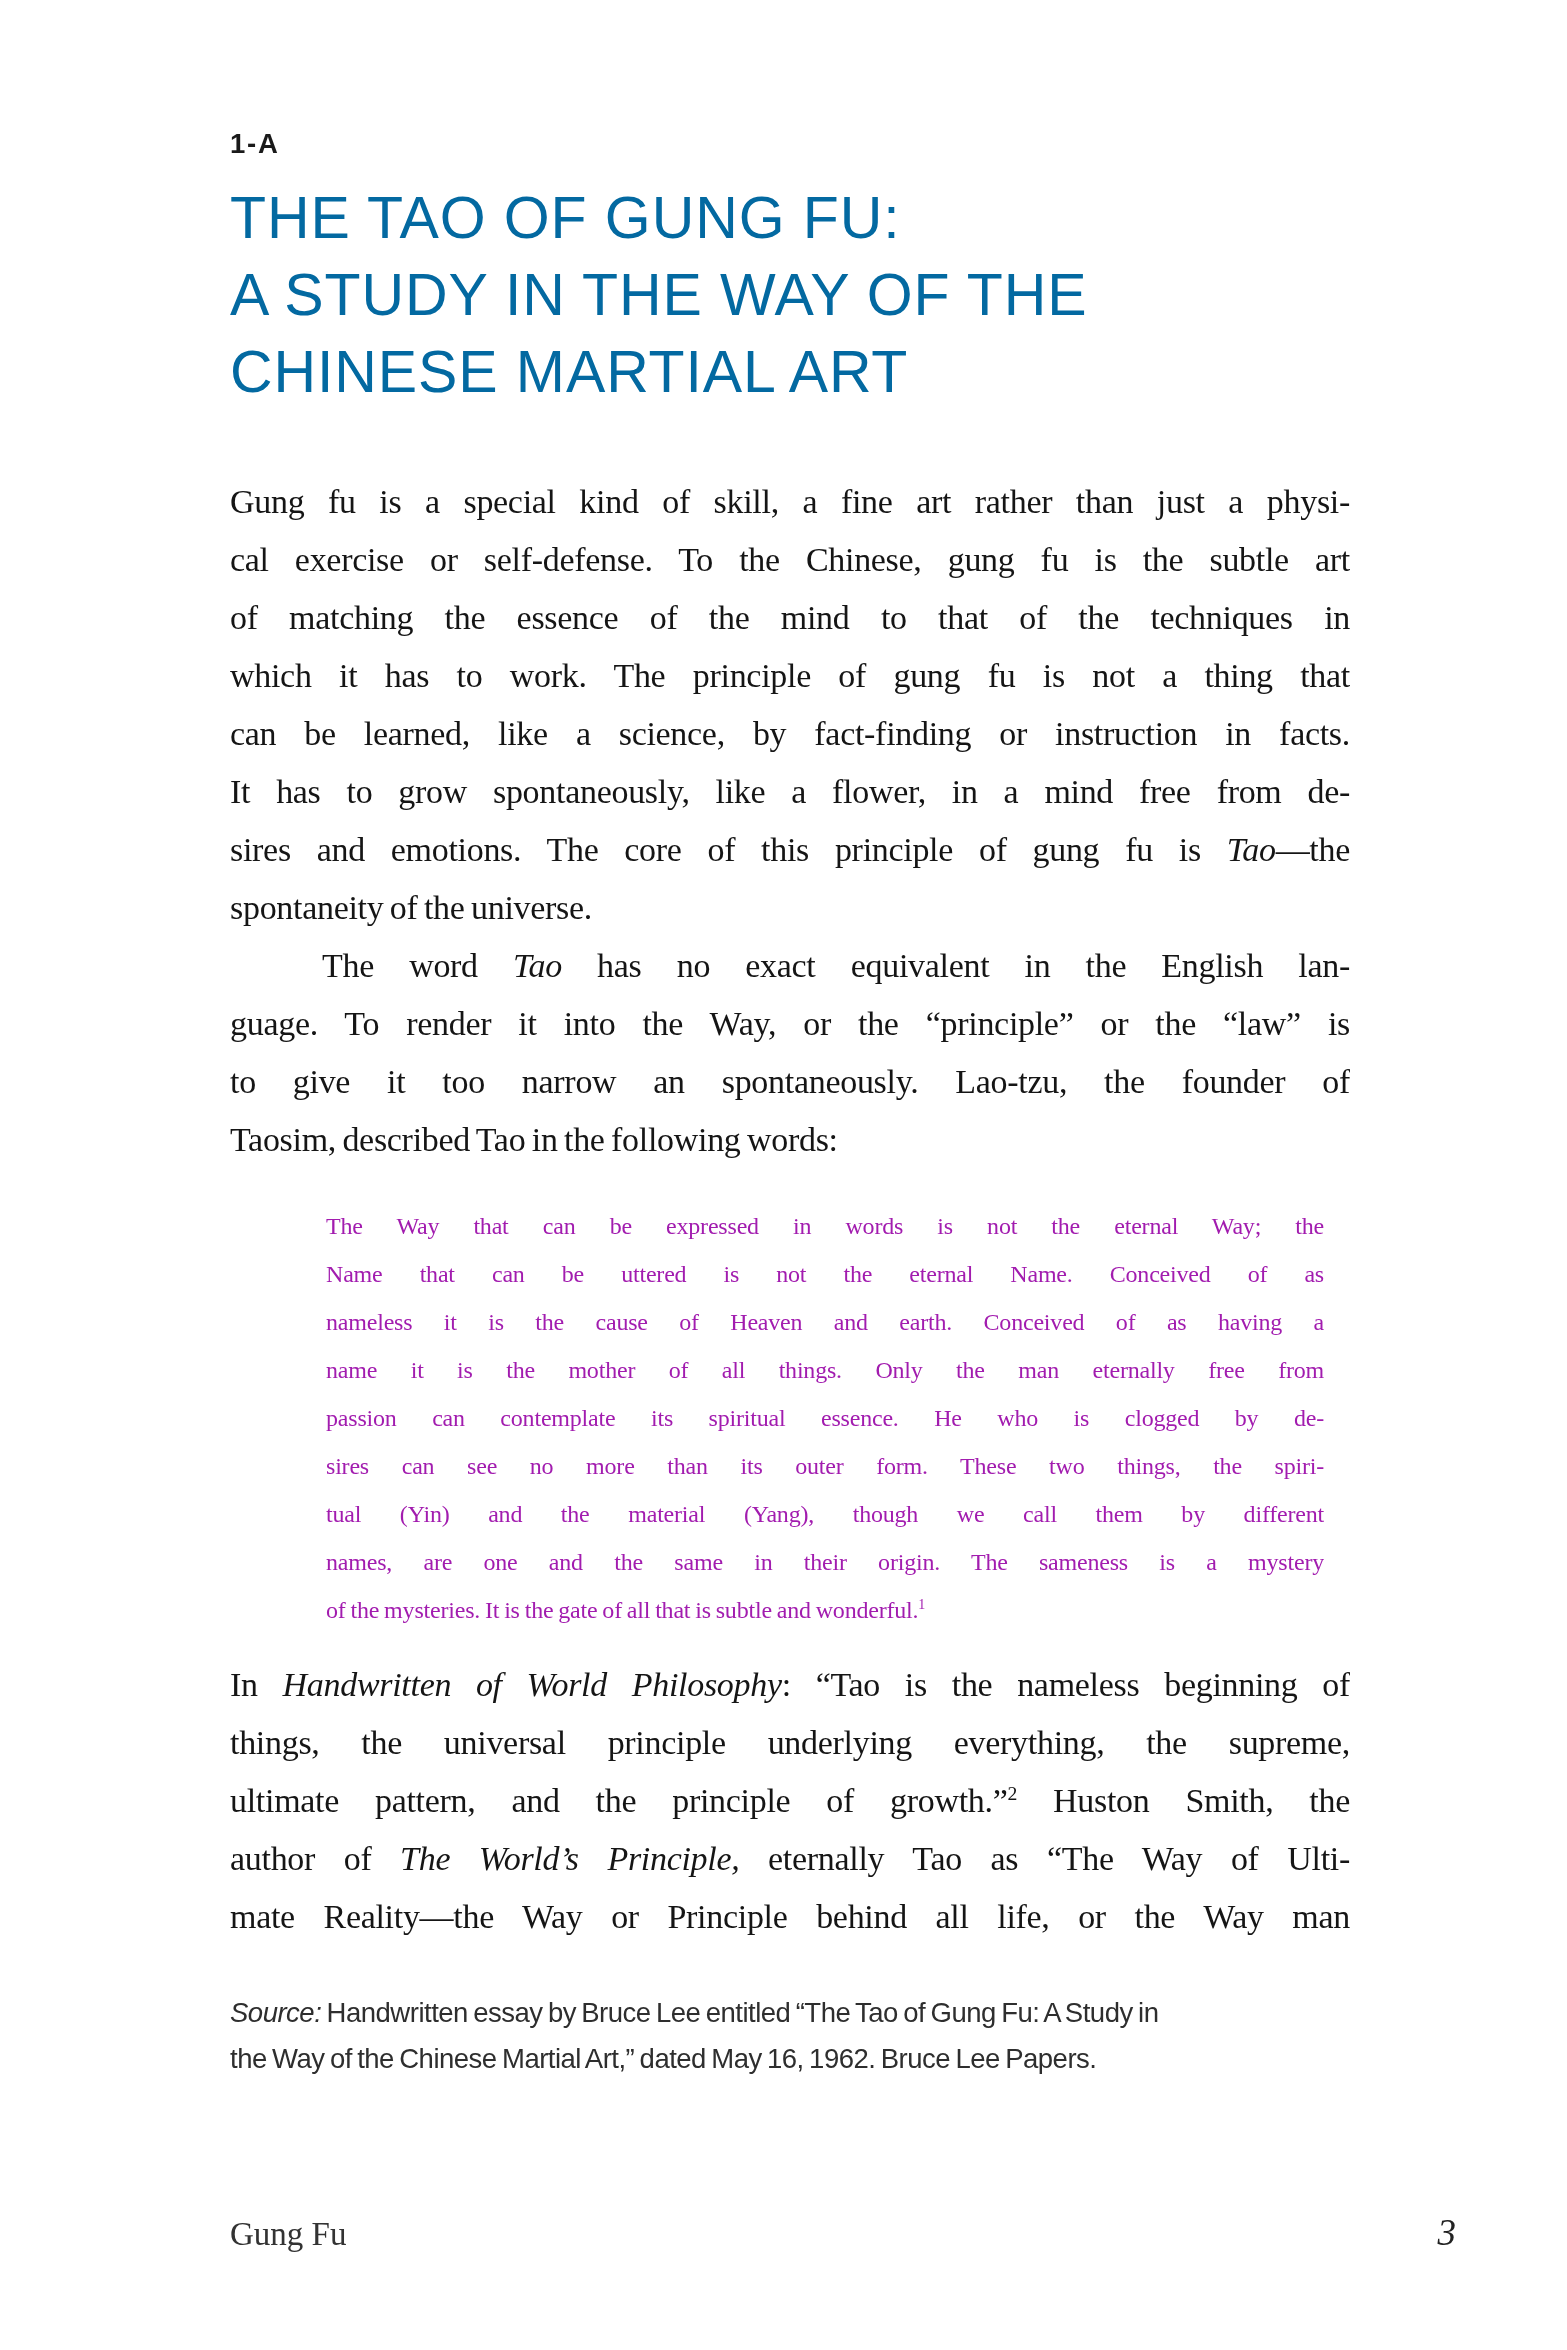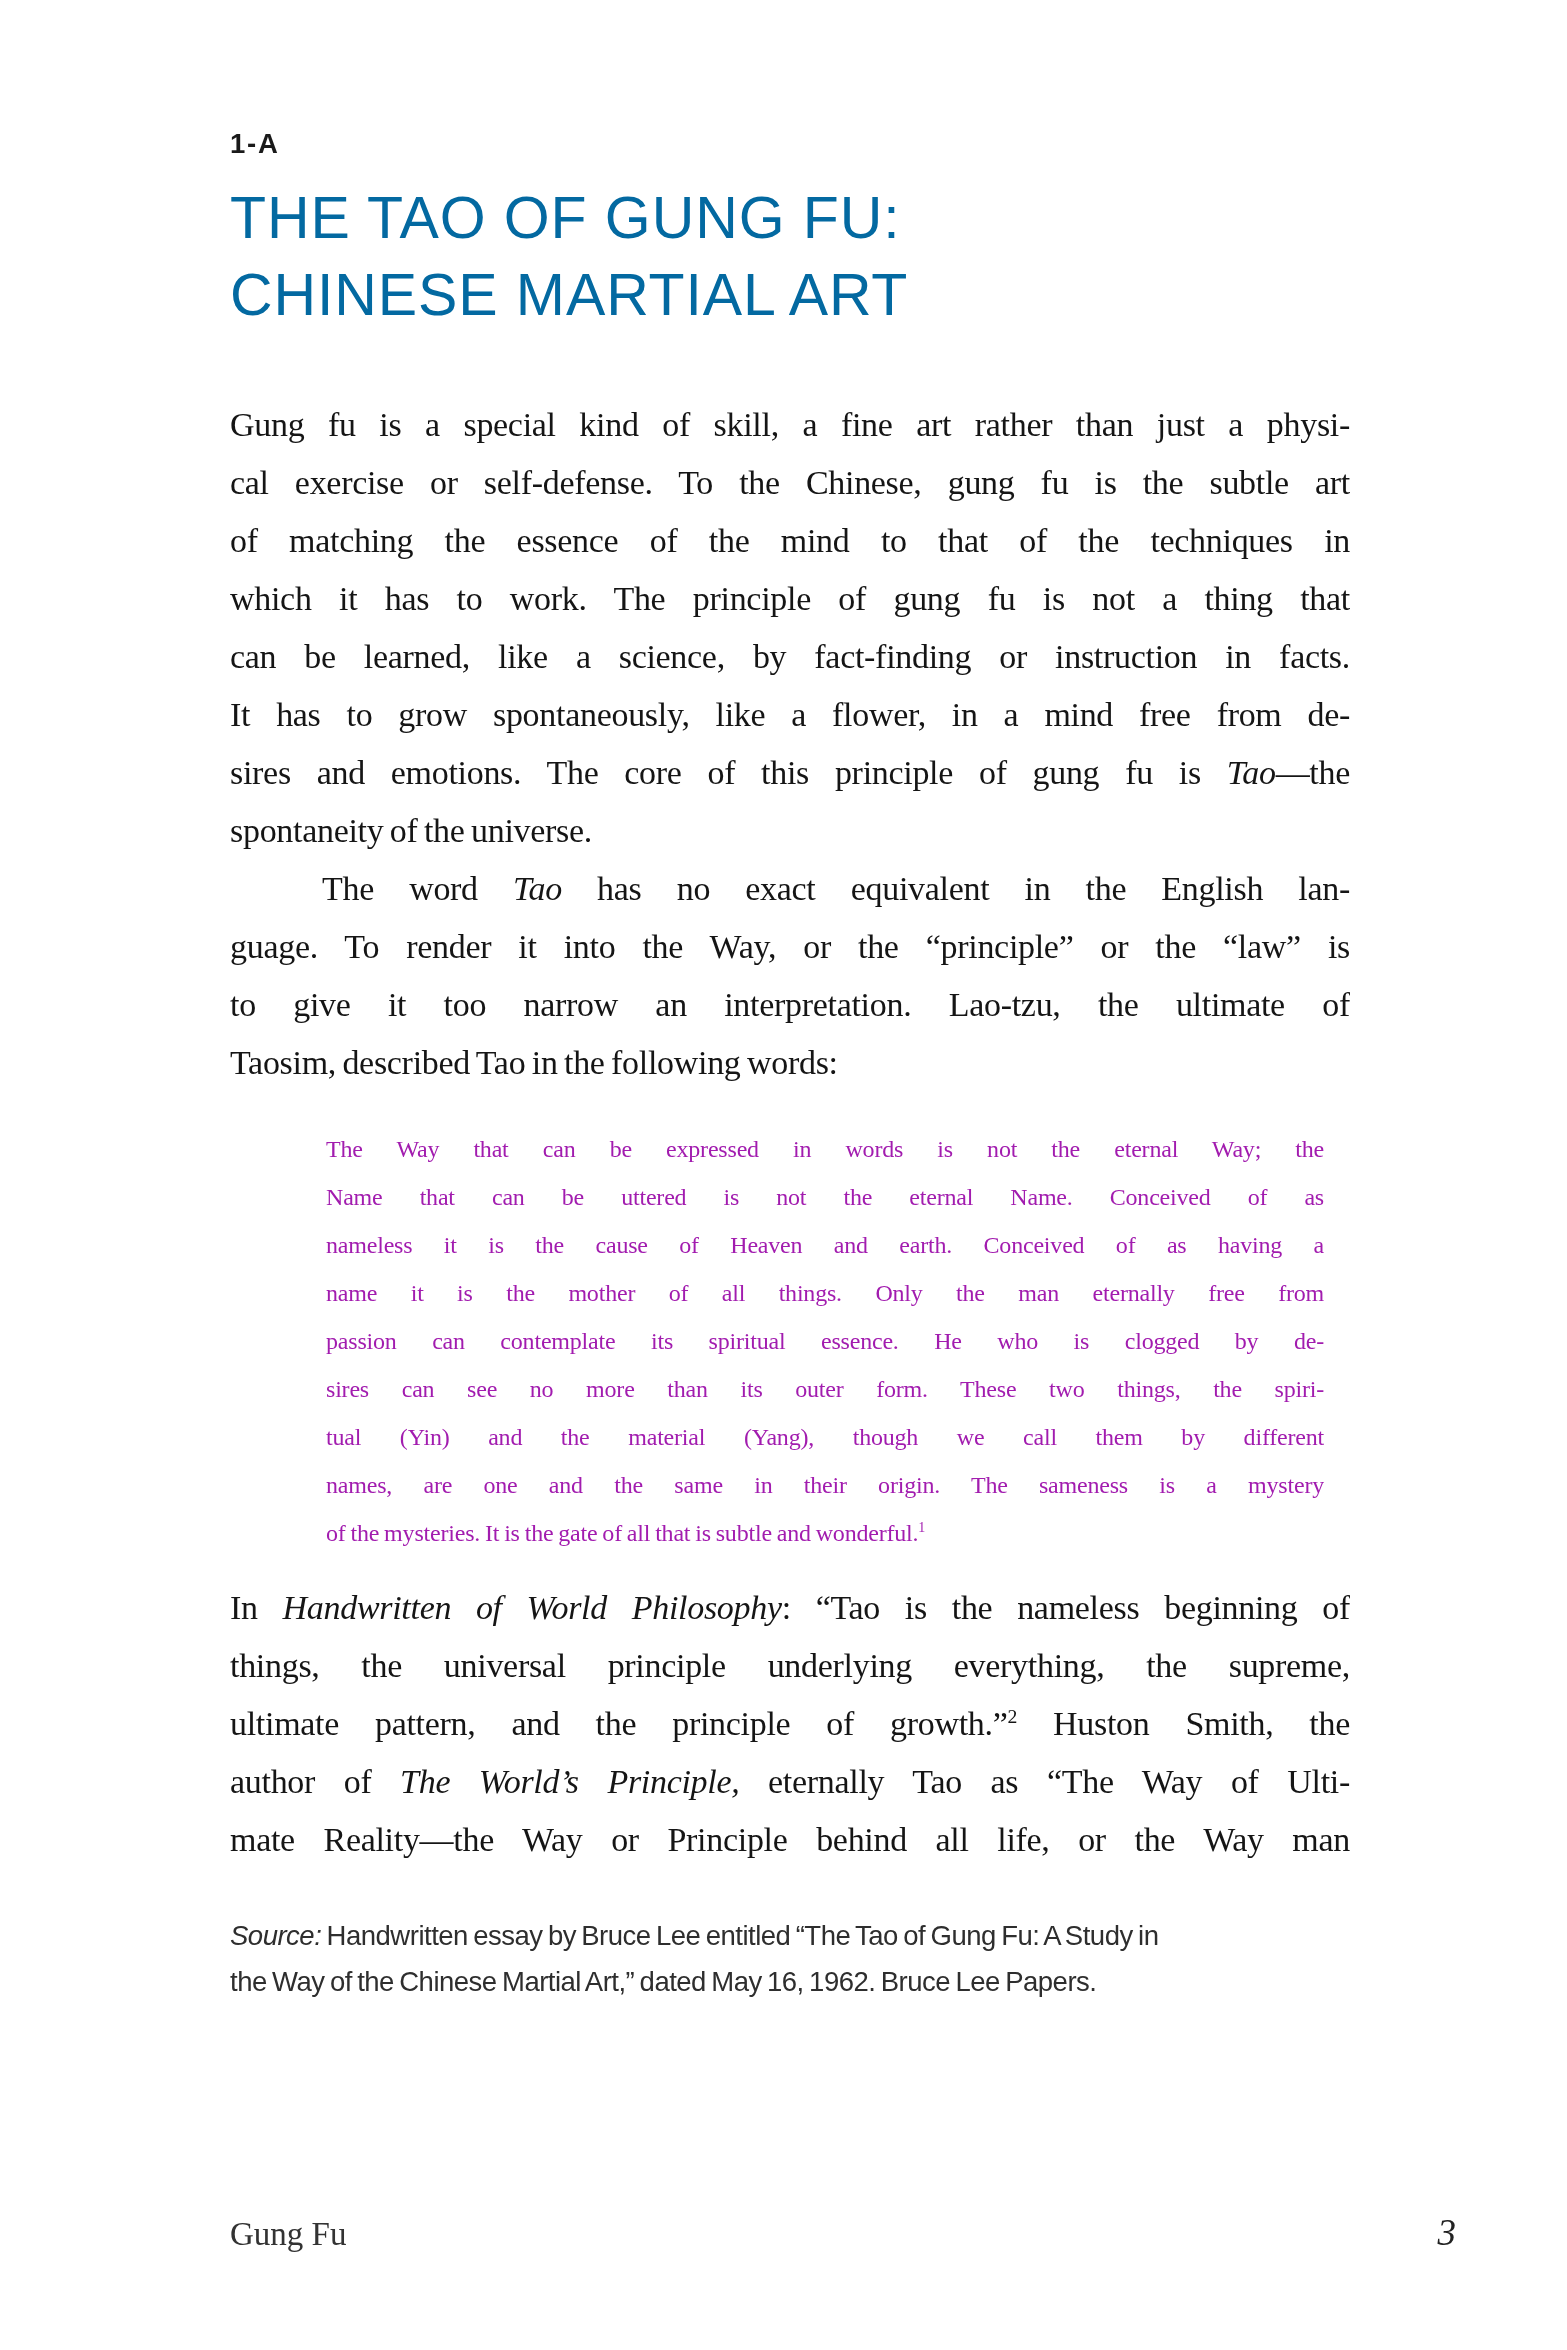--- a/index.html
+++ b/index.html
@@ -96,39 +96,40 @@
 </head>
 <body>
 
 <div class="page">
   <div class="content">
 
     <div class="section-label">1-A</div>
 
     <div class="title">
       <div class="title-line">THE TAO OF GUNG FU:</div>
+      <div class="title-line">A STUDY IN THE WAY OF THE</div>
       <div class="title-line">CHINESE MARTIAL ART</div>
     </div>
 
     <div class="body-text">
       <div class="paragraph">
           <div class="line j"><span>Gung fu is a special kind of skill, a fine art rather than just a physi-</span></div>
           <div class="line j"><span>cal exercise or self-defense. To the Chinese, gung fu is the subtle art</span></div>
           <div class="line j"><span>of matching the essence of the mind to that of the techniques in</span></div>
           <div class="line j"><span>which it has to work. The principle of gung fu is not a thing that</span></div>
           <div class="line j"><span>can be learned, like a science, by fact-finding or instruction in facts.</span></div>
           <div class="line j"><span>It has to grow spontaneously, like a flower, in a mind free from de-</span></div>
           <div class="line j"><span>sires and emotions. The core of this principle of gung fu is </span><em>Tao</em><span>—the</span></div>
           <div class="line"><span>spontaneity of the universe.</span></div>
         </div>
 
       <div class="paragraph">
           <div class="line j ind"><span>The word </span><em>Tao</em><span> has no exact equivalent in the English lan-</span></div>
           <div class="line j"><span>guage. To render it into the Way, or the “principle” or the “law” is</span></div>
-          <div class="line j"><span>to give it too narrow an interpretation. Lao-tzu, the ultimate of</span></div>
+          <div class="line j"><span>to give it too narrow an spontaneously. Lao-tzu, the founder of</span></div>
           <div class="line"><span>Taosim, described Tao in the following words:</span></div>
         </div>
 
       <div class="quote">
           <div class="line j"><span>The Way that can be expressed in words is not the eternal Way; the</span></div>
           <div class="line j"><span>Name that can be uttered is not the eternal Name. Conceived of as</span></div>
           <div class="line j"><span>nameless it is the cause of Heaven and earth. Conceived of as having a</span></div>
           <div class="line j"><span>name it is the mother of all things. Only the man eternally free from</span></div>
           <div class="line j"><span>passion can contemplate its spiritual essence. He who is clogged by de-</span></div>
           <div class="line j"><span>sires can see no more than its outer form. These two things, the spiri-</span></div>

